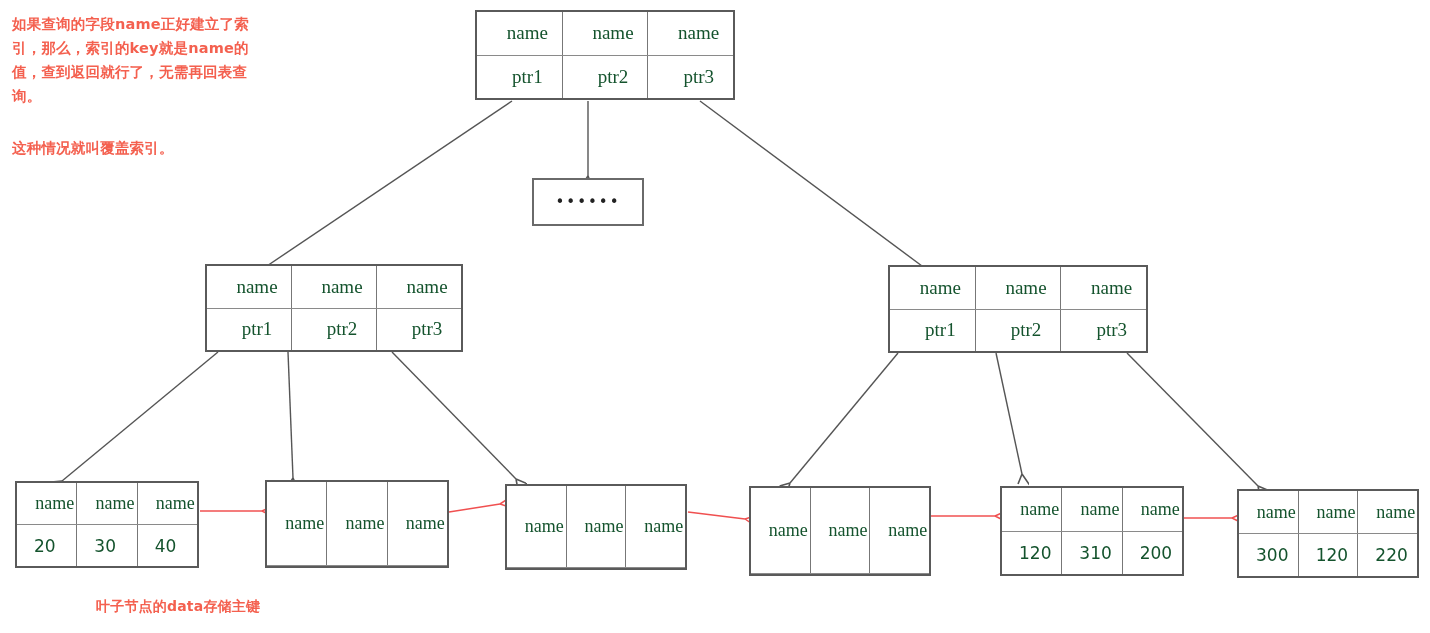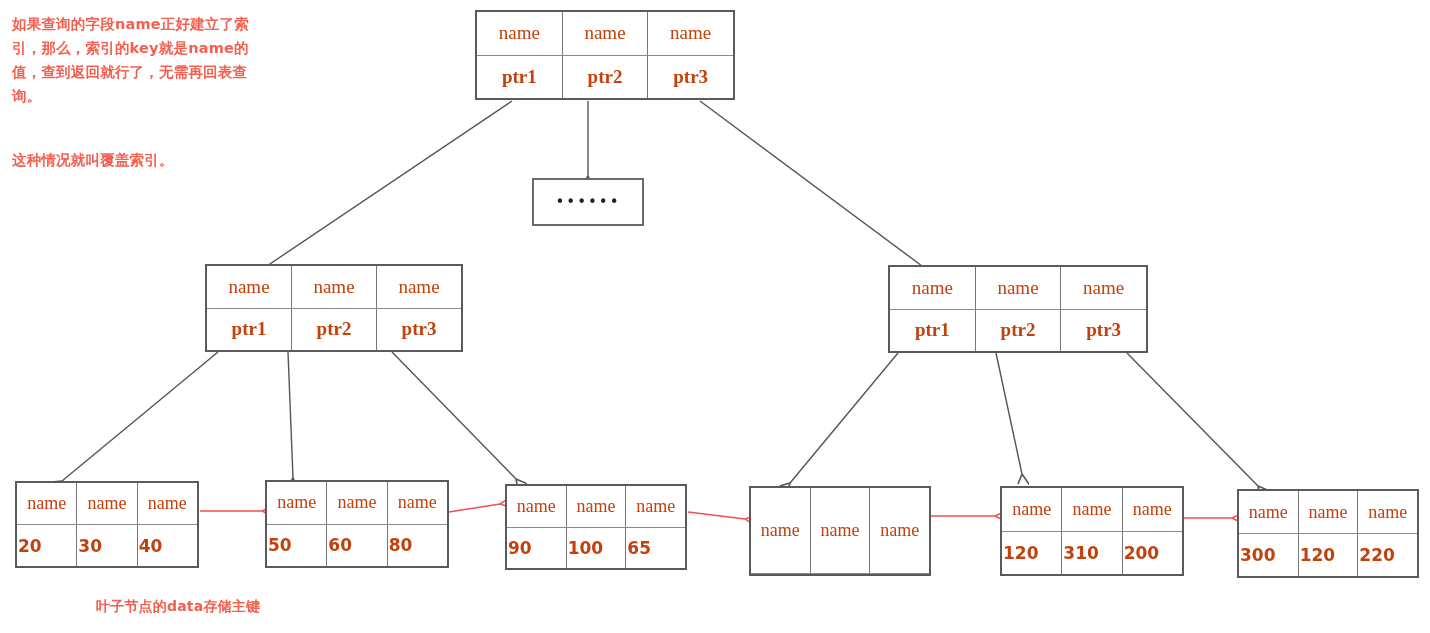--- a/index.html
+++ b/index.html
@@ -28,21 +28,21 @@
     position: absolute;
     color: #f4604f;
     font-family: "DejaVu Sans", sans-serif;
     font-weight: bold;
     font-size: 14.5px;
     line-height: 24px;
     letter-spacing: 0.2px;
     white-space: pre-wrap;
   }
   #annot-main { left: 12px; top: 12px; width: 245px; }
-  #annot-cover { left: 12px; top: 148px; width: 260px; }
+  #annot-cover { left: 12px; top: 136px; width: 260px; }
   #annot-leafdata {
     left: 96px; top: 596px; width: 300px;
     font-size: 14px; line-height: 20px;
   }
   
   .node {
     position: absolute;
     border: 2px solid #5a5a5a;
     background: #ffffff;
     box-sizing: border-box;
@@ -57,36 +57,37 @@
   .node-row.top { border-bottom: 1px solid #8a8a8a; }
   .cell {
     flex: 1 1 0;
     display: flex;
     align-items: center;
     justify-content: center;
     border-right: 1px solid #777;
     box-sizing: border-box;
     font-family: "Liberation Serif", serif;
     font-size: 19px;
-    color: #c2410c;
+    color: #14532d;
     white-space: nowrap;
+    margin-left: 16px;
   }
   .cell:last-child { border-right: none; }
   
   .node-row.data .cell {
     font-family: "DejaVu Sans", sans-serif;
-    font-weight: bold;
+    font-weight: normal;
     font-size: 17px;
     justify-content: flex-start;
     padding-left: 1px;
   }
   
   .node-row.ptr .cell {
     font-family: "Liberation Serif", serif;
-    font-weight: bold;
+    font-weight: normal;
     font-size: 19px;
   }
   
   .node.internal .cell { font-size: 19px; }
   .node.leaf .node-row.top .cell { font-size: 18px; }
   
   .ellipsis-node {
     position: absolute;
     border: 2px solid #6a6a6a;
     background: #fff;
@@ -200,37 +201,27 @@
       <div class="cell">40</div>
     </div>
   </div>
 
   <div class="node leaf" style="left:265px; top:480px; width:184px; height:88px;">
     <div class="node-row top">
       <div class="cell">name</div>
       <div class="cell">name</div>
       <div class="cell">name</div>
     </div>
-    <div class="node-row data">
-      <div class="cell">50</div>
-      <div class="cell">60</div>
-      <div class="cell">80</div>
-    </div>
   </div>
 
   <div class="node leaf" style="left:505px; top:484px; width:182px; height:86px;">
     <div class="node-row top">
       <div class="cell">name</div>
       <div class="cell">name</div>
       <div class="cell">name</div>
-    </div>
-    <div class="node-row data">
-      <div class="cell">90</div>
-      <div class="cell">100</div>
-      <div class="cell">65</div>
     </div>
   </div>
 
   <div class="node leaf" style="left:749px; top:486px; width:182px; height:90px;">
     <div class="node-row top">
       <div class="cell">name</div>
       <div class="cell">name</div>
       <div class="cell">name</div>
     </div>
   </div>

